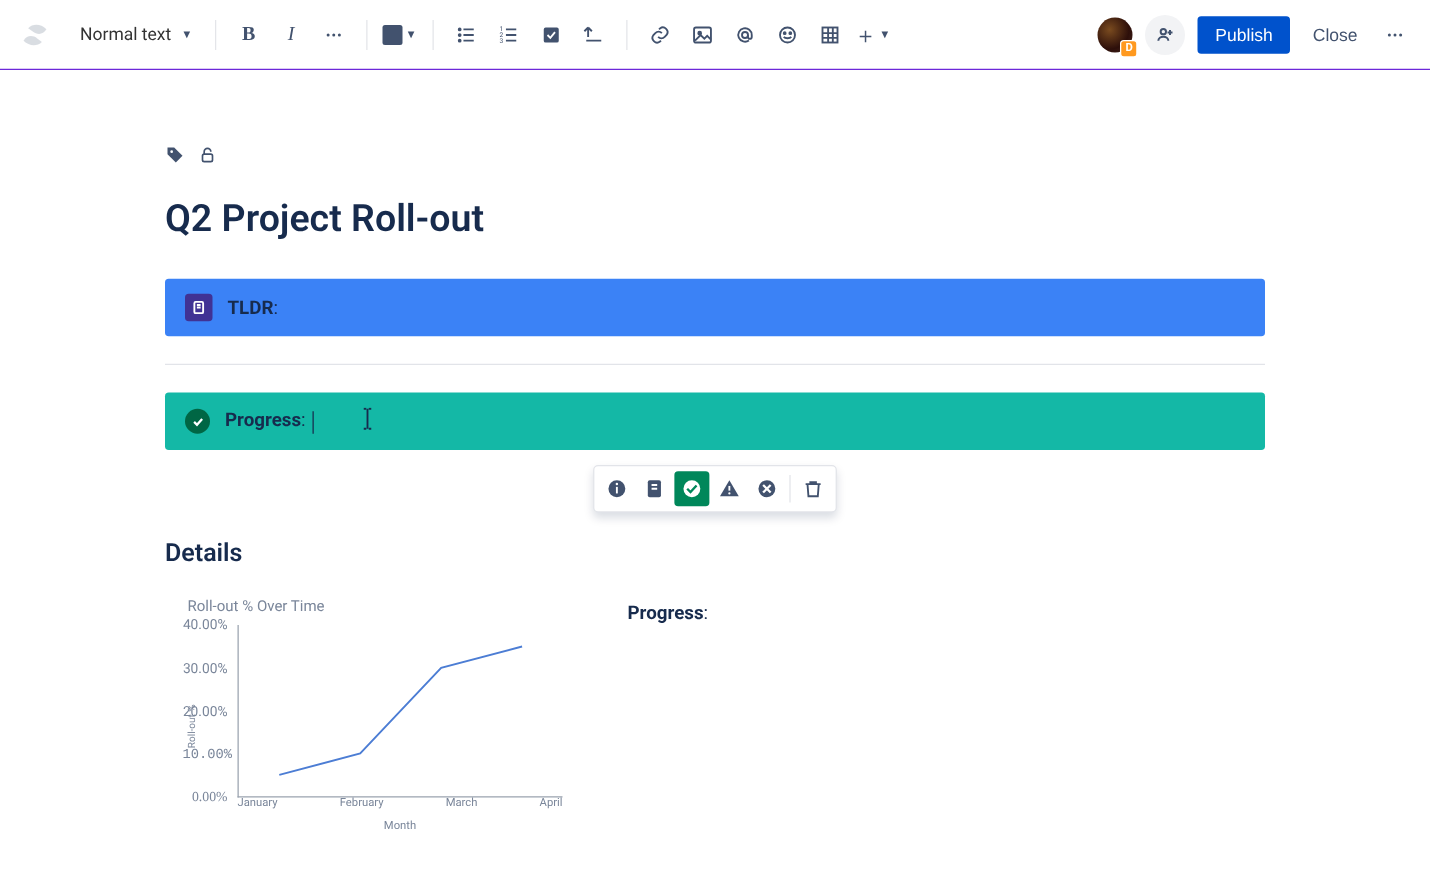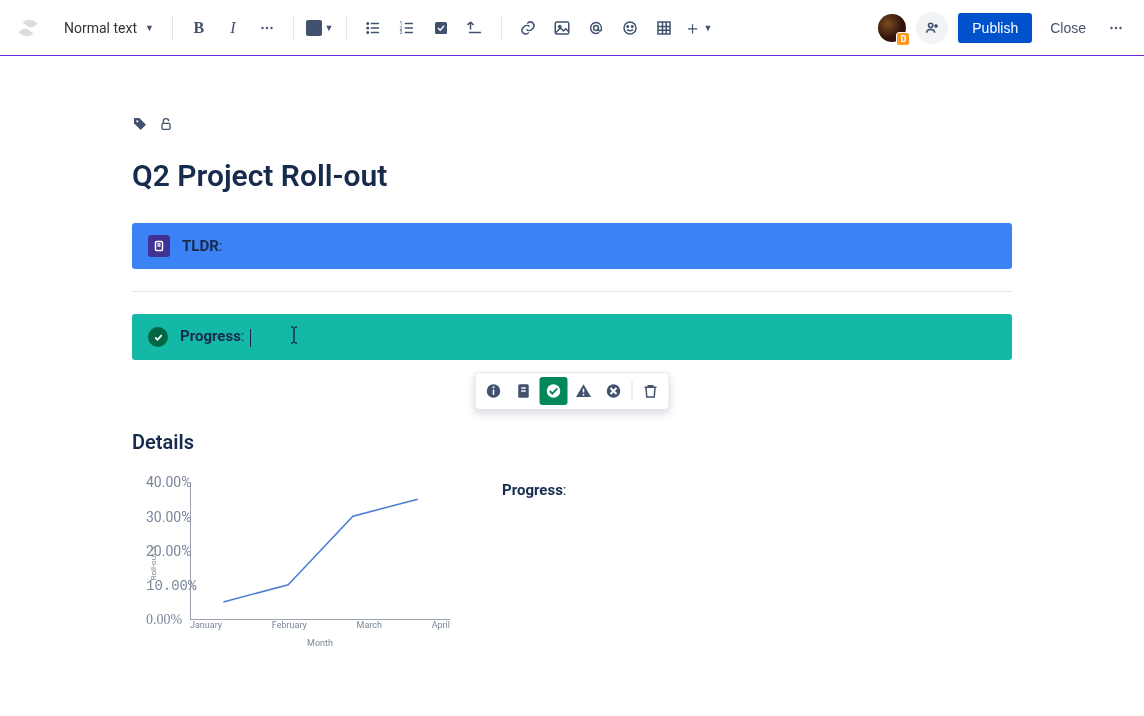--- a/index.html
+++ b/index.html
@@ -48,21 +48,21 @@
   .panel-toolbar .bar { position:absolute; left:50%; top:12px; transform:translateX(-50%); background:#fff; border:1px solid #e2e4e9; border-radius:4px; box-shadow:0 4px 8px rgba(9,30,66,.15); display:flex; align-items:center; padding:4px; gap:2px; }
   .panel-toolbar .pbtn { width:28px; height:28px; display:flex; align-items:center; justify-content:center; border-radius:3px; cursor:pointer; color:#42526e; }
   .panel-toolbar .pbtn.active { background:#00875A; color:#fff; }
   .panel-toolbar .psep { width:1px; height:22px; background:#e2e4e9; margin:0 2px; }
   
   .details-heading { font-size:20px; font-weight:600; margin:70px 0 10px 0; }
   .two-col { display:flex; gap:40px; align-items:flex-start; }
   .chart-card { width:330px; padding:10px 8px 4px 8px; }
   .chart-title { font-size:12px; color:#7a869a; margin:4px 0 0 10px; }
   .chart-area { position:relative; height:170px; margin-top:4px; }
-  .ytick { position:absolute; left:6px; font-size:14px; color:#7a869a; transform:translateY(-50%); width:36px; text-align:right; }
+  .ytick { position:absolute; left:6px; font-size:11px; color:#7a869a; transform:translateY(-50%); width:36px; text-align:right; }
   .yaxis-label { position:absolute; left:-4px; top:50%; transform:translateY(-50%) rotate(-90deg); font-size:8px; color:#7a869a; white-space:nowrap; }
   .plot { position:absolute; left:50px; right:4px; top:4px; bottom:28px; border-left:1px solid #9aa3af; border-bottom:1px solid #9aa3af; }
   .xlabels { position:absolute; left:50px; right:4px; bottom:18px; display:flex; justify-content:space-between; font-size:9px; color:#7a869a; }
   .xaxis-label { position:absolute; left:50px; right:4px; bottom:0; text-align:center; font-size:9px; color:#7a869a; }
   .takeaway { flex:1; font-size:15px; line-height:1.55; }
   .takeaway strong { font-weight:700; }
   .takeaway a { color:#0052CC; text-decoration:none; font-weight:500; }
 </style>
 </head>
 <body>
@@ -285,20 +285,21 @@
             <path d="M4 7 h16 M9 7 V5 h6 v2 M6 7 l1 13 h10 l1-13"></path>
           </svg>
       </div>
     </div>
   </div>
 
   <h2 class="details-heading">Details</h2>
 
   <div class="two-col">
     <div class="chart-card">
+      <div class="chart-title">Roll-out % Over Time</div>
       <div class="chart-area" id="chart-area">
         <div class="yaxis-label">Roll-out %</div>
         <div class="plot" id="plot">
           <svg id="plot-svg" width="100%" height="100%" preserveAspectRatio="none" viewBox="0 0 270 138">
               <path d="M33.8 120.8 L101.3 103.5 L168.8 34.5 L236.3 17.3" fill="none" stroke="#4c7dd4" stroke-width="1.6"></path>
             </svg>
         </div>
         <div class="xlabels" id="xlabels">
             <span>January</span>
             <span>February</span>

